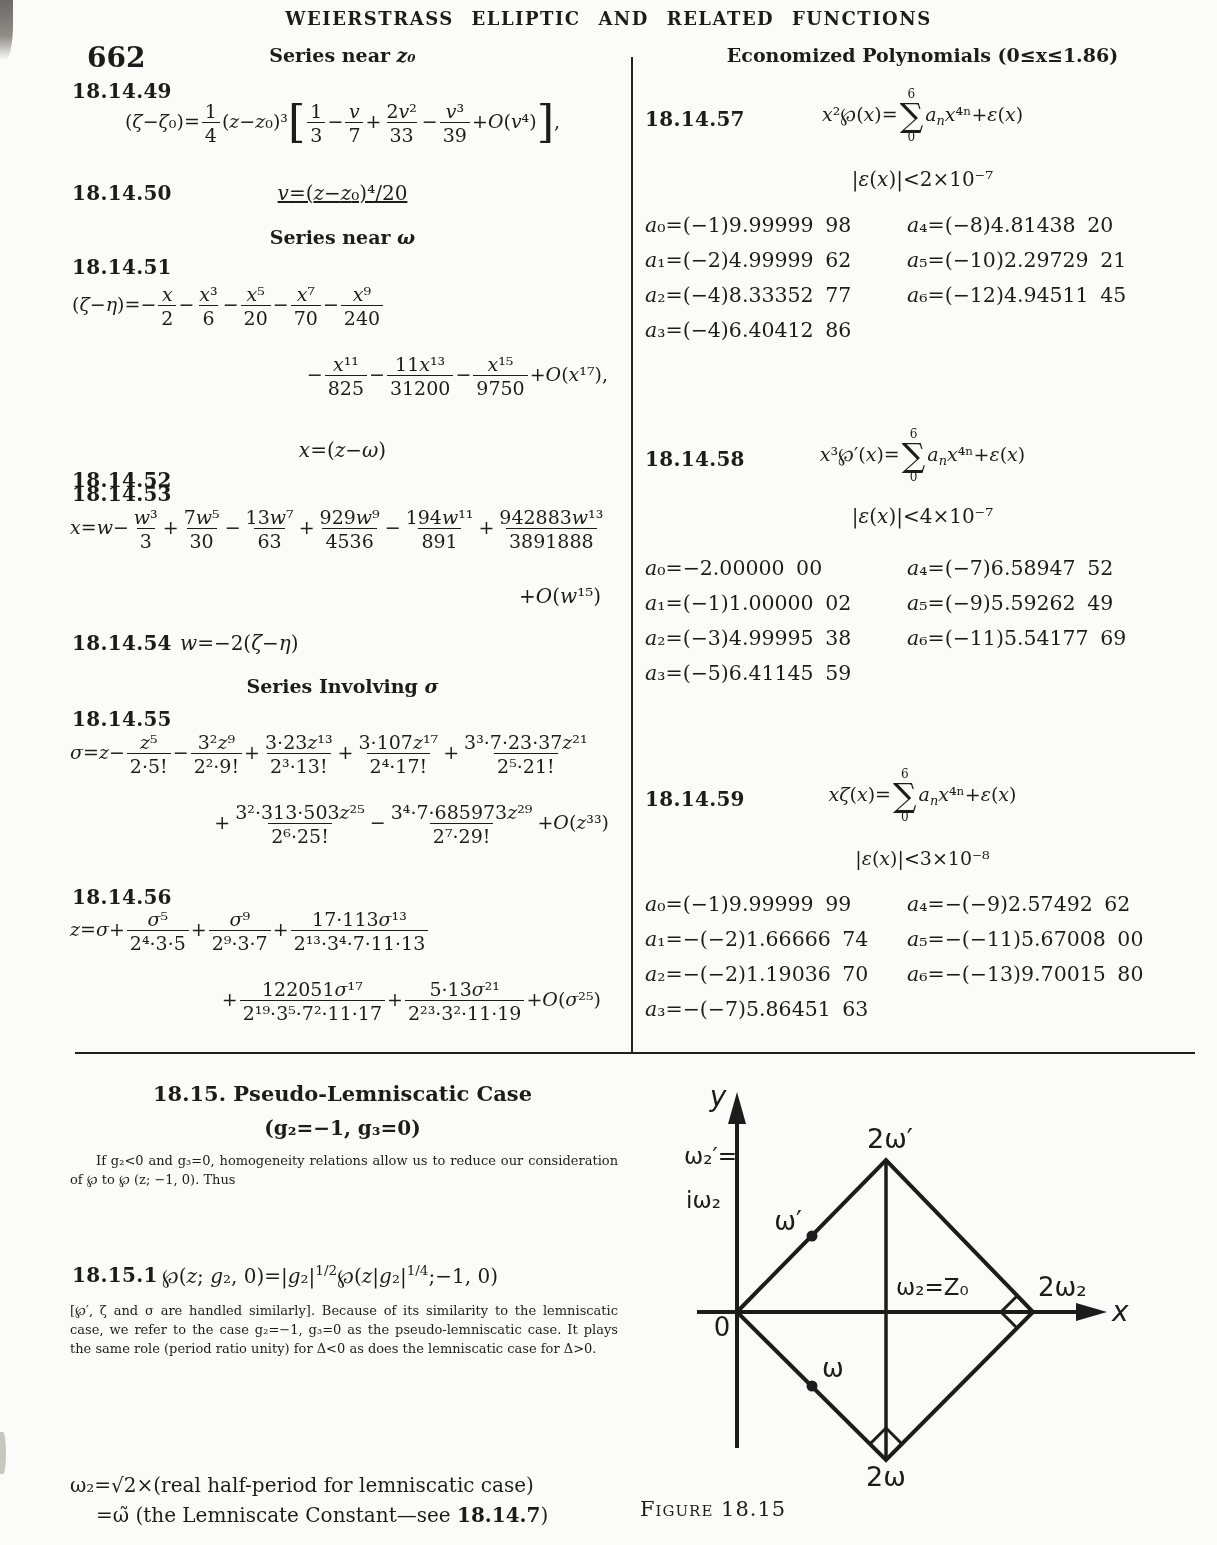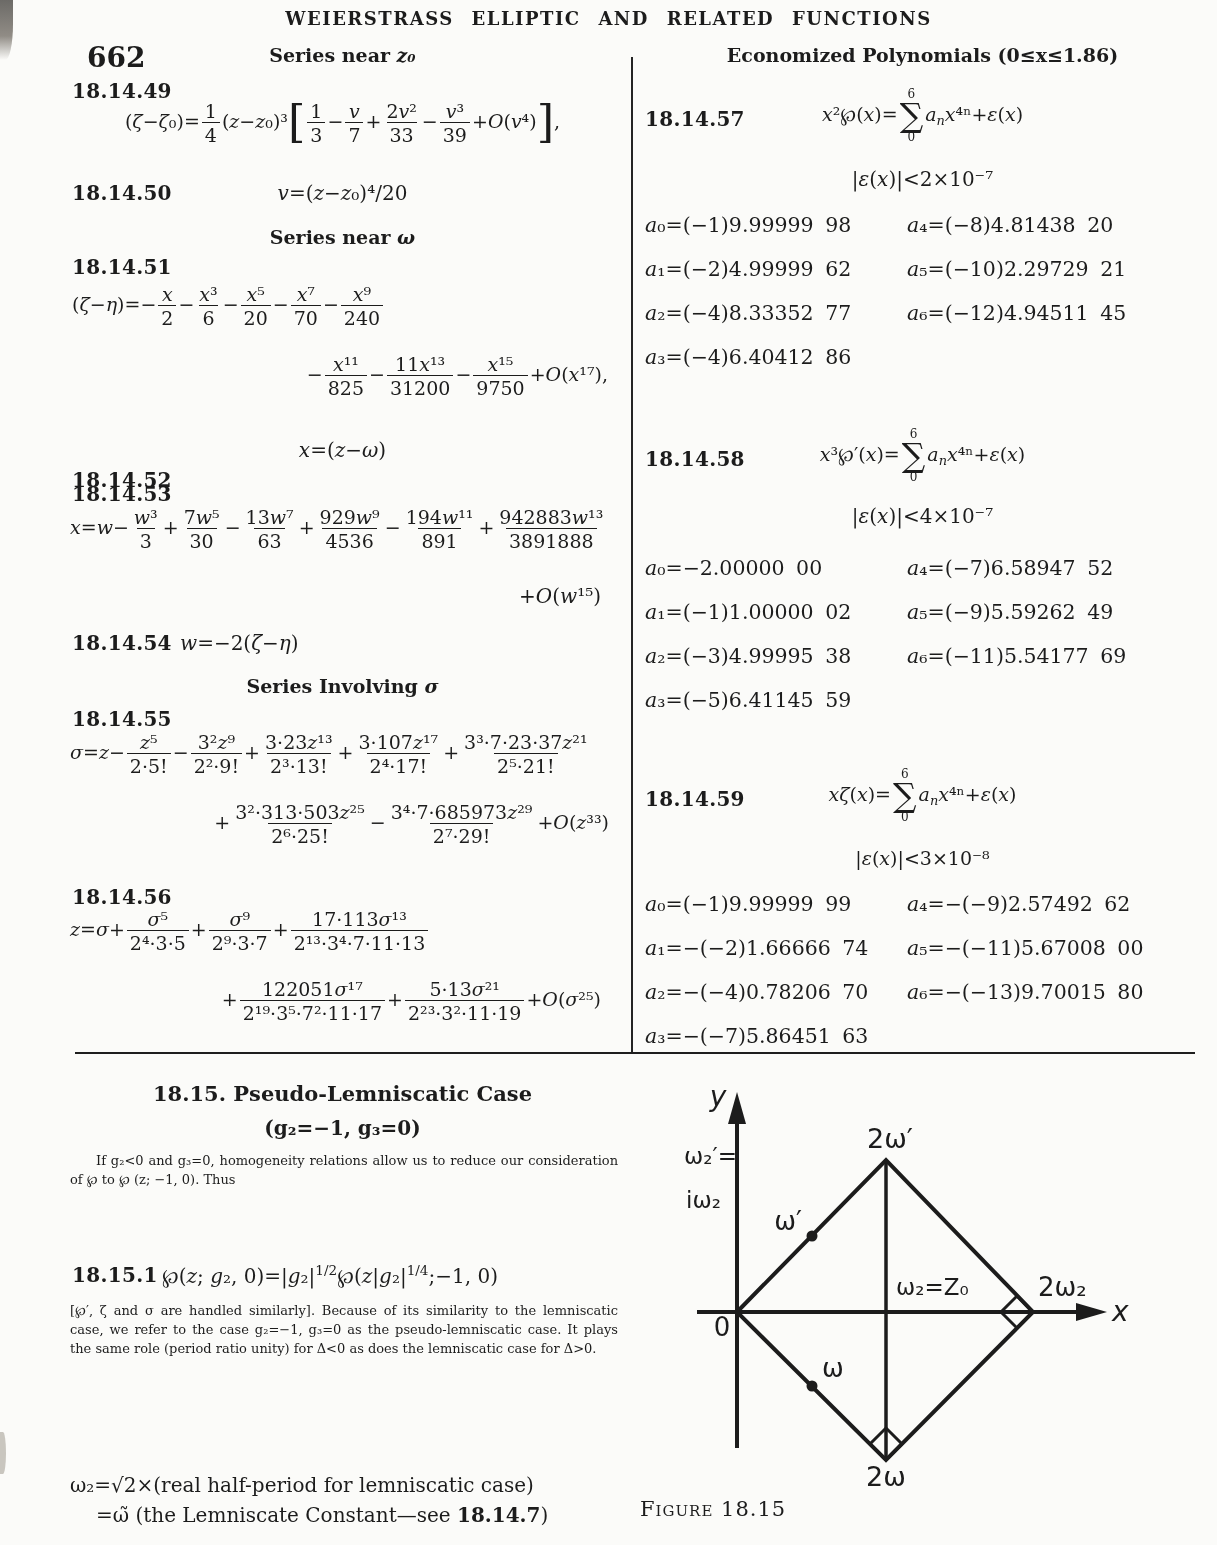--- a/index.html
+++ b/index.html
@@ -17,21 +17,21 @@
       margin:0 2px;text-align:center;}
   .fr .n{padding:0 3px;line-height:1.18;}
   .fr .d{border-top:1.8px solid #1c1c1c;padding:1px 3px 0;line-height:1.18;}
   .sum{display:inline-flex;flex-direction:column;align-items:center;vertical-align:middle;
        margin:0 2px;line-height:1;}
   .sum .t,.sum .b{font-size:12px;line-height:1;font-style:normal;}
   .sum .g{font-size:33px;line-height:.95;font-style:normal;}
   .bb{font-size:235%;font-weight:400;vertical-align:middle;line-height:.85;font-style:normal;}
   sup{font-size:68%;}
   sub{font-size:68%;}
-  .coeffs{position:absolute;display:grid;grid-template-columns:262px 1fr;row-gap:20px;
+  .coeffs{position:absolute;display:grid;grid-template-columns:262px 1fr;row-gap:11px;
           font-size:20.5px;}
   .ccell{white-space:nowrap;word-spacing:5px;}
   .ccell i{font-style:italic;}
   .para{position:absolute;font-size:13px;line-height:1.47;text-align:justify;}
   .note{position:absolute;font-size:20px;white-space:nowrap;}
   .hdnum{font-size:28px;font-weight:bold;}
   .hdtitle{width:100%;text-align:center;font-size:18px;font-weight:bold;
            letter-spacing:1.5px;word-spacing:10px;}
   .vrule{width:2px;background:#242424;}
   .hrule{height:2.4px;background:#1e1e1e;}
@@ -73,21 +73,21 @@
         <span class="d"><span>7</span></span>
       </span><span>+</span><span class="fr">
         <span class="n"><span>2</span><i>v</i><span>²</span></span>
         <span class="d"><span>33</span></span>
       </span><span>−</span><span class="fr">
         <span class="n"><i>v</i><span>³</span></span>
         <span class="d"><span>39</span></span>
       </span><span>+</span><i>O</i><span>(</span><i>v</i><span>⁴)</span><span class="bb">]</span><span>,</span></div>
 
   <div class="abs lbl" style="left:72px;top:181px;">18.14.50</div>
-  <div class="eq c" style="left:70px;top:181px;width:545px;font-size:20px;"><i>v</i><span>=(</span><i>z</i><span>−</span><i>z</i><span>₀)⁴/20</span></div>
+  <div class="eq c" style="left:70px;top:181px;width:545px;font-size:20px;text-decoration:underline;"><i>v</i><span>=(</span><i>z</i><span>−</span><i>z</i><span>₀)⁴/20</span></div>
 
   <div class="abs lh" style="left:70px;top:226px;width:545px;"><span>Series near </span><span class="sym">ω</span></div>
 
   <div class="abs lbl" style="left:72px;top:255px;">18.14.51</div>
   <div class="eq" style="left:72px;top:283px;"><span>(</span><i>ζ</i><span>−</span><i>η</i><span>)=−</span><span class="fr">
         <span class="n"><i>x</i></span>
         <span class="d"><span>2</span></span>
       </span><span>−</span><span class="fr">
         <span class="n"><i>x</i><span>³</span></span>
         <span class="d"><span>6</span></span>
@@ -229,21 +229,21 @@
         <span class="t">6</span>
         <span class="g">∑</span>
         <span class="b">0</span>
       </span><i>a</i><sub><i>n</i></sub><i>x</i><span>⁴ⁿ+</span><i>ε</i><span>(</span><i>x</i><span>)</span></div>
   <div class="eq c" style="left:645px;top:847px;width:555px;font-size:19px;"><span>|</span><i>ε</i><span>(</span><i>x</i><span>)|&lt;3×10⁻⁸</span></div>
   <div class="coeffs" style="left:645px;top:892px;width:555px;">
       <div class="ccell"><i>a</i><span>₀=(−1)9.99999 99</span></div>
       <div class="ccell"><i>a</i><span>₄=−(−9)2.57492 62</span></div>
       <div class="ccell"><i>a</i><span>₁=−(−2)1.66666 74</span></div>
       <div class="ccell"><i>a</i><span>₅=−(−11)5.67008 00</span></div>
-      <div class="ccell"><i>a</i><span>₂=−(−4)0.78206 70</span></div>
+      <div class="ccell"><i>a</i><span>₂=−(−2)1.19036 70</span></div>
       <div class="ccell"><i>a</i><span>₆=−(−13)9.70015 80</span></div>
       <div class="ccell"><i>a</i><span>₃=−(−7)5.86451 63</span></div>
       <div class="ccell"></div>
     </div>
 
   <div class="abs lh" style="left:70px;top:1081px;width:545px;font-size:21px;">18.15. Pseudo-Lemniscatic Case</div>
   <div class="abs lh" style="left:70px;top:1116px;width:545px;font-size:20px;">(g₂=−1, g₃=0)</div>
 
   <div class="para" style="left:70px;top:1151px;width:548px;text-indent:26px;">If g₂&lt;0 and g₃=0, homogeneity relations allow us to reduce our consideration of ℘ to ℘ (z; −1, 0).  Thus</div>
 

